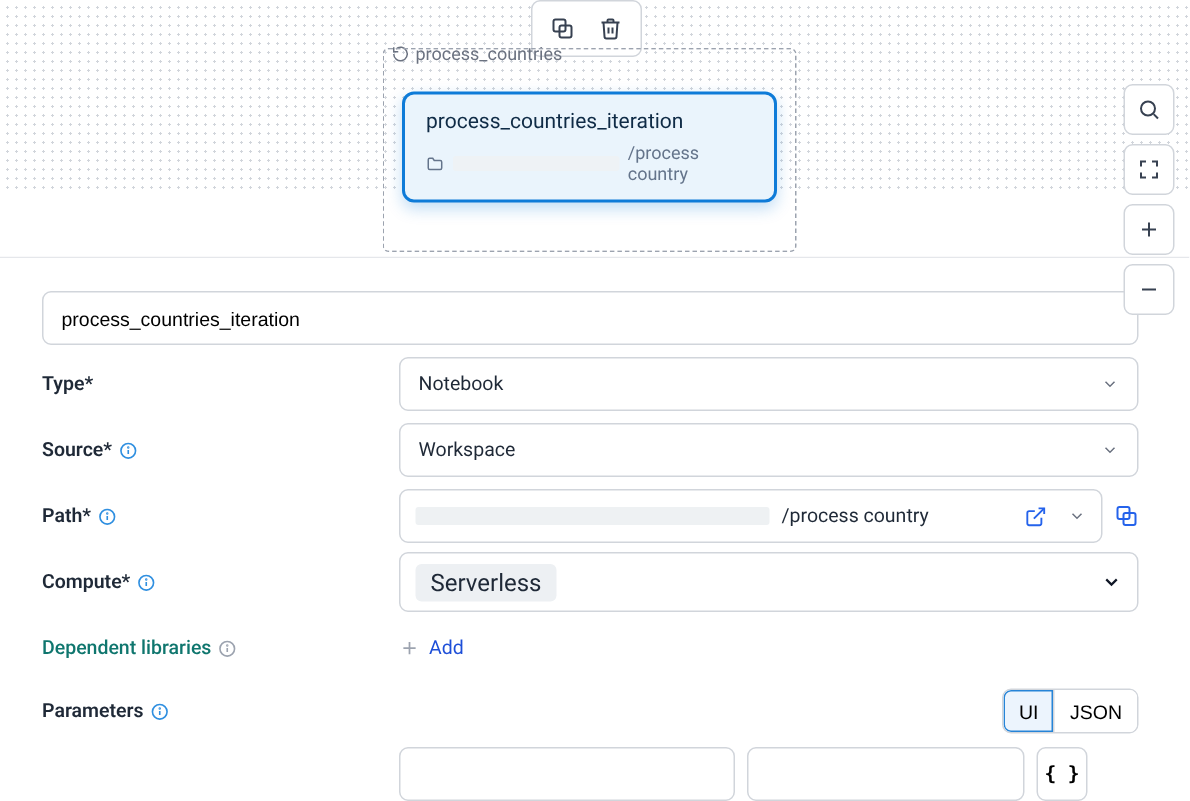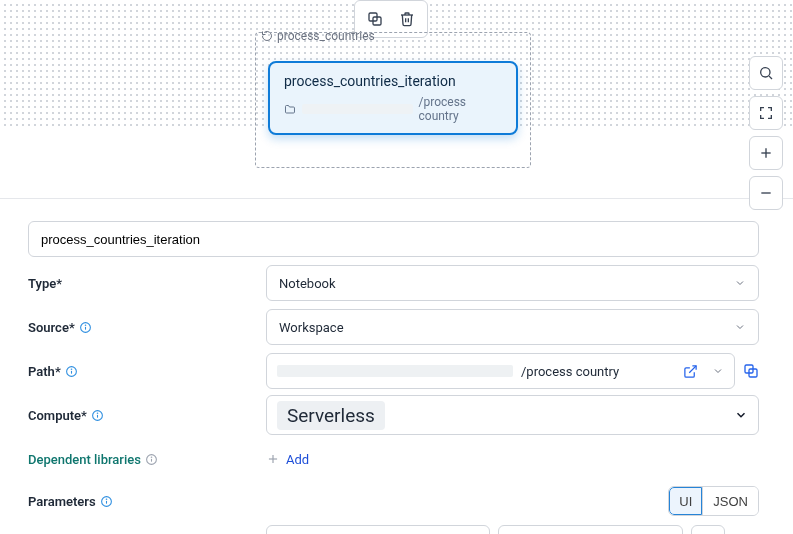--- a/index.html
+++ b/index.html
@@ -10,21 +10,21 @@
     background: #fff;
     width: 793px;
     height: 534px;
     overflow: hidden;
     position: relative;
   }
 
   
   .canvas-area {
     position: relative;
-    height: 199px;
+    height: 172px;
     background: #fff;
     border-bottom: 1px solid #e5e7eb;
     background-image: radial-gradient(circle, #d1d5db 0.8px, transparent 0.8px);
     background-size: 6px 6px;
     background-position: 2px 2px;
   }
   .canvas-mask {
     position:absolute; left:0; right:0; top:126px; bottom:0;
     background:#fff;
   }
@@ -150,39 +150,39 @@
   .copy-btn { color:#2563eb; cursor:pointer; }
 
   .compute-box {
     width:100%;
     height:40px; border:1px solid #d1d5db; border-radius:6px;
     padding:0 10px; display:flex; align-items:center; justify-content:space-between;
     cursor:pointer;
   }
   .chip {
     background:#edf0f3; border-radius:4px;
-    padding:3px 10px; font-size:19px; color:#1f2937;
+    padding:3px 10px; font-size:16px; color:#1f2937;
   }
   .chev-lg { color:#111827; font-weight:600; }
 
   .add-link {
     color:#1d4ed8; font-size:13px;
     display:flex; align-items:center; gap:6px; cursor:pointer;
   }
 
   .param-header {
     display:flex; align-items:center; justify-content:space-between;
     min-height:36px;
   }
   .seg {
     display:flex; border:1px solid #d1d5db; border-radius:6px; overflow:hidden;
   }
   .seg button {
     height:28px; padding:0 10px; border:none; background:#fff;
-    font-size:13px; cursor:pointer; color:#404040;
+    font-size:13px; cursor:pointer; color:#000000;
   }
   .seg button.active { background:#ecf4fd; outline:1px solid #2684d7; outline-offset:-1px; border-radius:5px 0 0 5px; }
   .seg button + button { border-left:1px solid #d1d5db; }
 
   .param-row { display:flex; gap:8px; align-items:center; }
   .param-key {
     flex:0 0 224px;
     height:36px; border:1px solid #d1d5db; border-radius:6px;
     padding:0 12px; display:flex; align-items:center; font-size:13px;
   }

